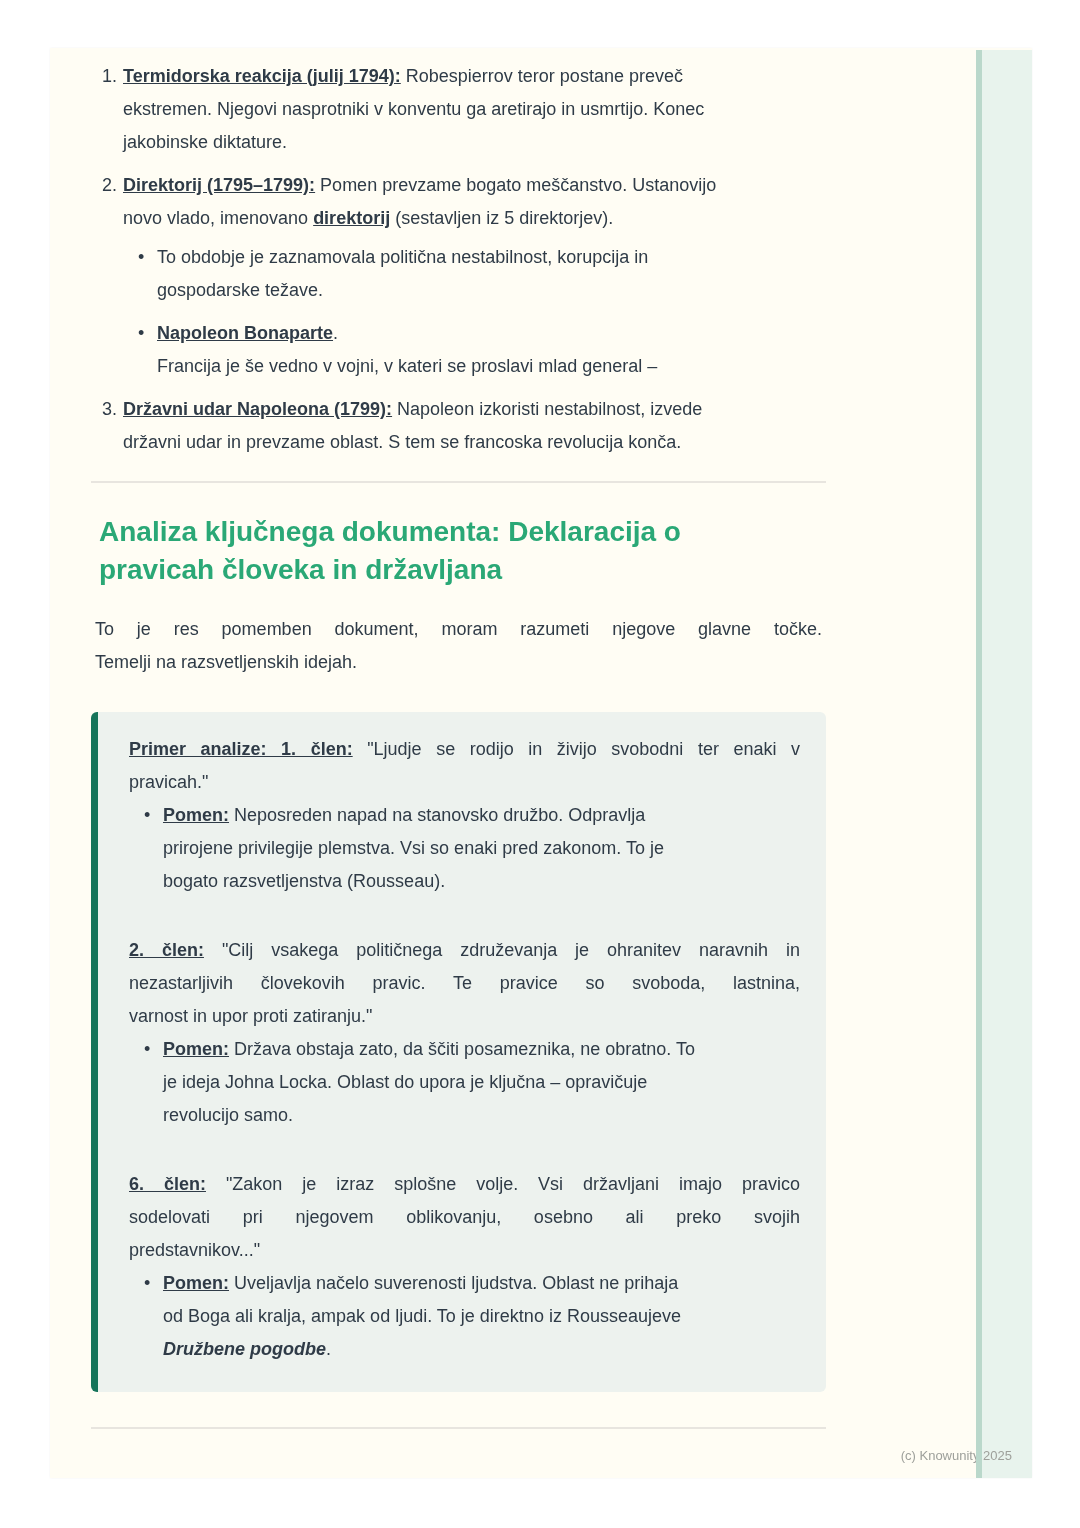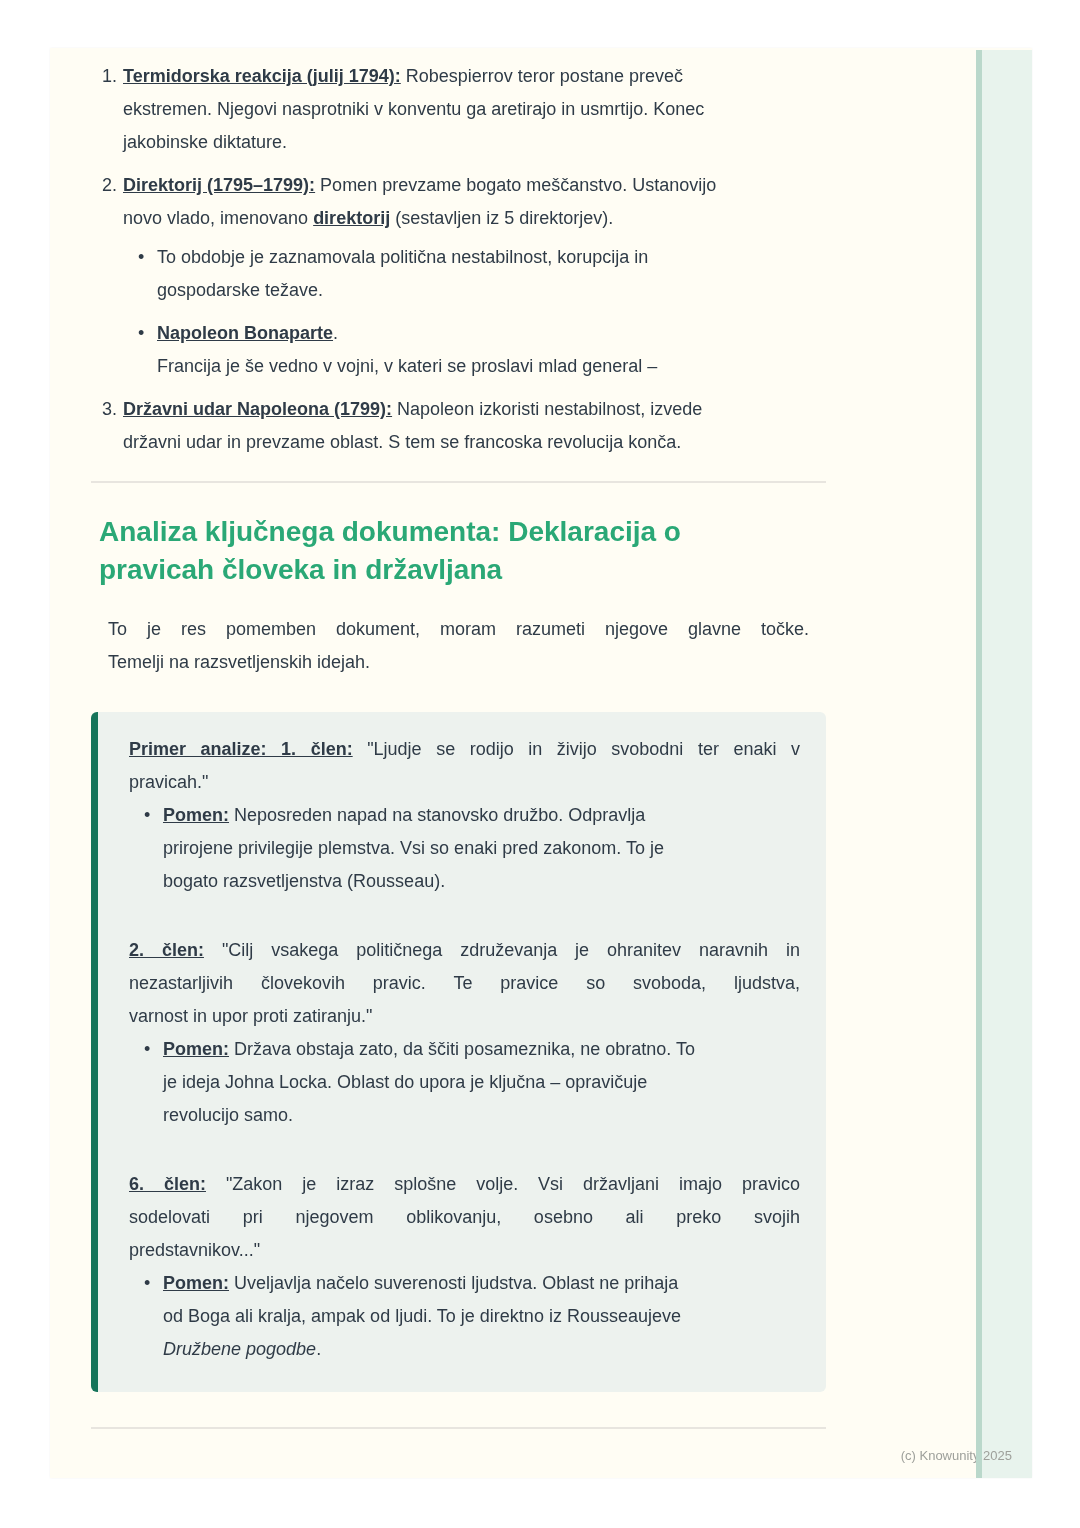--- a/index.html
+++ b/index.html
@@ -25,36 +25,36 @@
     background:var(--strip-line,#BAD8CB);z-index:4;
   }
   .content{
     position:relative;z-index:2;box-sizing:content-box;
     padding:12px 0 0 41px;width:735px;
     font-size:18px;line-height:33px;
   }
   .line{display:block;}
   .jl{text-align:justify;text-align-last:justify;}
   b{font-weight:700;text-decoration:underline;}
-  i{font-style:italic;}
+  i{font-style:italic;font-weight:bold;}
 
   ol.timeline{list-style:none;margin:0;padding:0 0 0 32px;}
   ol.timeline > li{position:relative;margin-bottom:10px;}
   .num{position:absolute;left:-32px;top:0;width:26px;text-align:right;}
   ul.sub{list-style:none;margin:6px 0 4px;padding-left:34px;}
   ul.sub > li{position:relative;margin-bottom:10px;}
   .dot{position:absolute;left:-19px;top:0;}
 
   hr.divider{border:0;border-top:2px solid var(--divider,#E8E5DF);margin:22px 0 0;}
   h2.heading{
     margin:30px 8px 0;font-weight:700;font-size:28px;line-height:38px;
     color:var(--accent,#2AA876);
   }
   h2.heading .hline{display:block;}
-  p.intro{margin:24px 17px 0;}
+  p.intro{margin:24px 4px 0;}
 
   .callout{
     margin-top:33px;background:var(--callout-bg,#EDF2EE);
     border-left:7px solid var(--callout-border,#16745A);
     border-radius:6px;padding:21px 26px 26px 31px;
   }
   .co-section{margin-bottom:36px;}
   .co-section:last-child{margin-bottom:0;}
   p.quote{margin:0;}
   ul.co-bullets{list-style:none;margin:0;padding-left:34px;}
@@ -133,21 +133,21 @@
             <div class="line"><b>Pomen:</b><span> Neposreden napad na stanovsko družbo. Odpravlja</span></div>
             <div class="line">prirojene privilegije plemstva. Vsi so enaki pred zakonom. To je</div>
             <div class="line">bogato razsvetljenstva (Rousseau).</div>
           </li>
         </ul>
       </div>
 
       <div class="co-section">
         <p class="quote">
           <span class="line jl"><b>2. člen:</b><span> "Cilj vsakega političnega združevanja je ohranitev naravnih in</span></span>
-          <span class="line jl">nezastarljivih človekovih pravic. Te pravice so svoboda, ljudstva,</span>
+          <span class="line jl">nezastarljivih človekovih pravic. Te pravice so svoboda, lastnina,</span>
           <span class="line">varnost in upor proti zatiranju."</span>
         </p>
         <ul class="co-bullets">
           <li>
             <span class="dot">•</span>
             <div class="line"><b>Pomen:</b><span> Država obstaja zato, da ščiti posameznika, ne obratno. To</span></div>
             <div class="line">je ideja Johna Locka. Oblast do upora je ključna – opravičuje</div>
             <div class="line">revolucijo samo.</div>
           </li>
         </ul>

